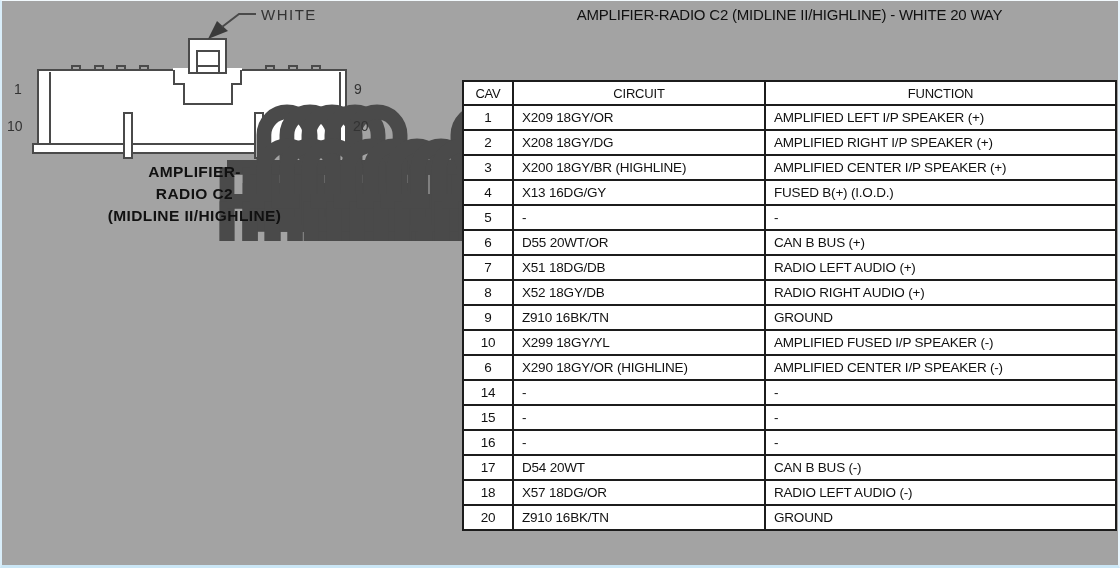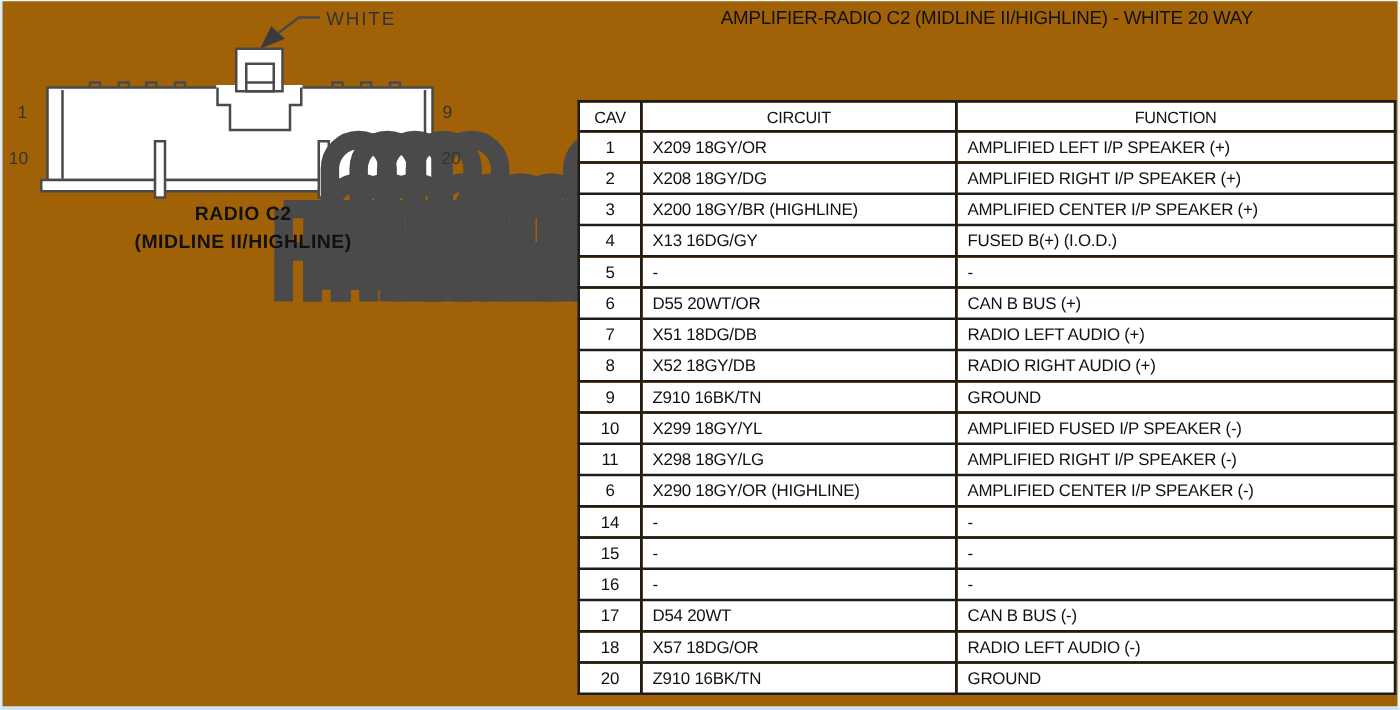--- a/index.html
+++ b/index.html
@@ -1,19 +1,19 @@
 <!DOCTYPE html>
 <html><head>
 <meta charset="utf-8">
 <style>
   html,body{margin:0;padding:0;background:#ffffff;}
   .page{
     position:relative;
     width:1120px;height:568px;
-    background:#a16207;
+    background:#a3a3a3;
     box-sizing:border-box;
     border-left:2px solid #d9eefa;
     border-bottom:3px solid #cbe7f6;
     border-right:2px solid #e8f5fc;
     border-top:1px solid #f2f9fd;
     font-family:"Liberation Sans", sans-serif;
     color:#161616;
     overflow:hidden;
   }
   
@@ -111,20 +111,21 @@
     <path class="ln" d="M220,26 L237,13 H254"></path>
 
     <text class="white-label" x="259" y="19">WHITE</text>
     <text x="12" y="93">1</text>
     <text x="352" y="93">9</text>
     <text x="5" y="130">10</text>
     <text x="351" y="130">20</text>
   </svg>
 
   <div class="caption">
+    <div>AMPLIFIER-</div>
     <div>RADIO C2</div>
     <div>(MIDLINE II/HIGHLINE)</div>
   </div>
 
   <div class="table-title">AMPLIFIER-RADIO C2 (MIDLINE II/HIGHLINE) - WHITE 20 WAY</div>
 
   <div class="pinout-wrap">
     <table class="pinout">
       <colgroup>
           <col class="c-cav">
@@ -183,25 +184,20 @@
             <td class="cav">9</td>
             <td>Z910 16BK/TN</td>
             <td>GROUND</td>
           </tr>
           <tr>
             <td class="cav">10</td>
             <td>X299 18GY/YL</td>
             <td>AMPLIFIED FUSED I/P SPEAKER (-)</td>
           </tr>
           <tr>
-            <td class="cav">11</td>
-            <td>X298 18GY/LG</td>
-            <td>AMPLIFIED RIGHT I/P SPEAKER (-)</td>
-          </tr>
-          <tr>
             <td class="cav">6</td>
             <td>X290 18GY/OR (HIGHLINE)</td>
             <td>AMPLIFIED CENTER I/P SPEAKER (-)</td>
           </tr>
           <tr>
             <td class="cav">14</td>
             <td>-</td>
             <td>-</td>
           </tr>
           <tr>

